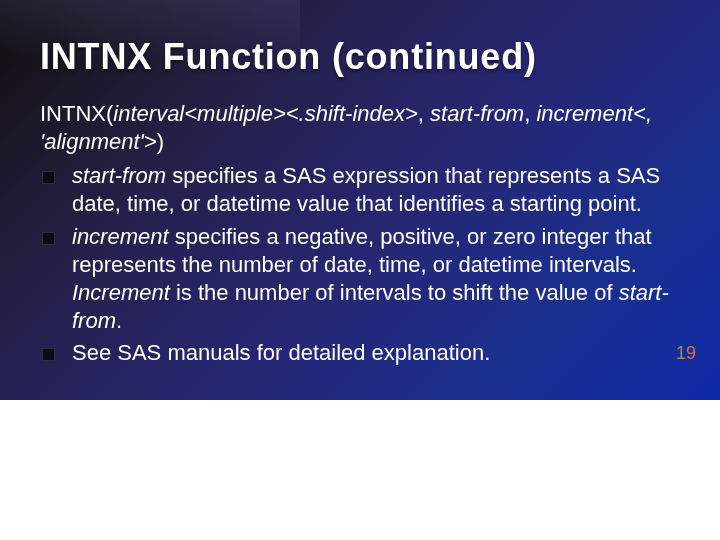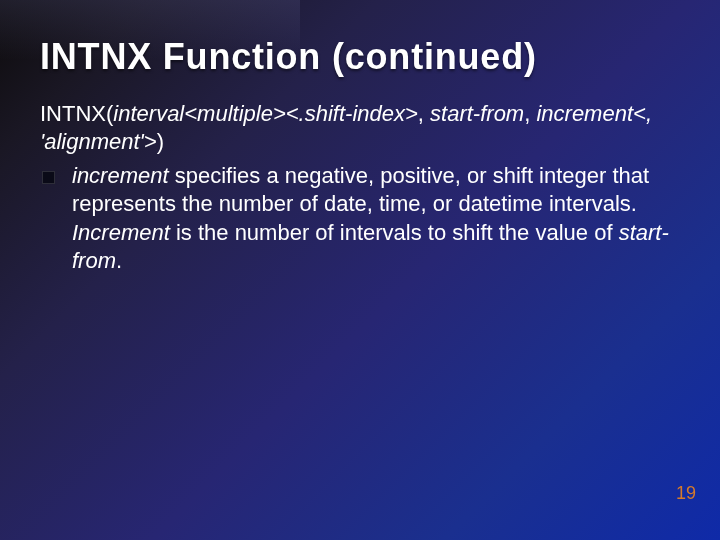--- a/index.html
+++ b/index.html
@@ -6,21 +6,21 @@
     margin: 0;
     padding: 0;
     width: 720px;
     height: 540px;
     overflow: hidden;
     font-family: "Comic Sans MS", "Comic Sans", cursive, sans-serif;
   }
   .slide {
     position: relative;
     width: 720px;
-    height: 540px;
+    height: 400px;
     background: linear-gradient(135deg,
        #0d0b0b 0%,
        #1a1724 12%,
        #24214a 30%,
        #272673 55%,
        #1a2f8f 78%,
        #0f2aa8 100%);
     color: #ffffff;
   }
   
@@ -97,20 +97,26 @@
   <div class="title">INTNX Function (continued)</div>
 
   <div class="content">
 
     <div class="syntax">
       <span class="fn">INTNX(</span><span class="it">interval</span><span class="it">&lt;multiple&gt;</span><span class="it">&lt;.shift-index&gt;</span><span>, </span><span class="it">start-from</span><span>, </span><span class="it">increment</span><span class="it">&lt;, </span><span class="it">'alignment'</span><span class="it">&gt;</span><span>)</span>
     </div>
 
     <ul class="bullets">
       <li>
-        <span class="it">increment</span><span> specifies a negative, positive, or shift integer that represents the number of date, time, or datetime intervals. </span><span class="it">Increment</span><span> is the number of intervals to shift the value of </span><span class="it">start-from</span><span>.</span>
+        <span class="it">start-from</span><span> specifies a SAS expression that represents a SAS date, time, or datetime value that identifies a starting point.</span>
+      </li>
+      <li>
+        <span class="it">increment</span><span> specifies a negative, positive, or zero integer that represents the number of date, time, or datetime intervals. </span><span class="it">Increment</span><span> is the number of intervals to shift the value of </span><span class="it">start-from</span><span>.</span>
+      </li>
+      <li>
+        <span>See SAS manuals for detailed explanation.</span>
       </li>
     </ul>
 
   </div>
 
   <div class="page-num">19</div>
 </div>
 
 </body></html>

